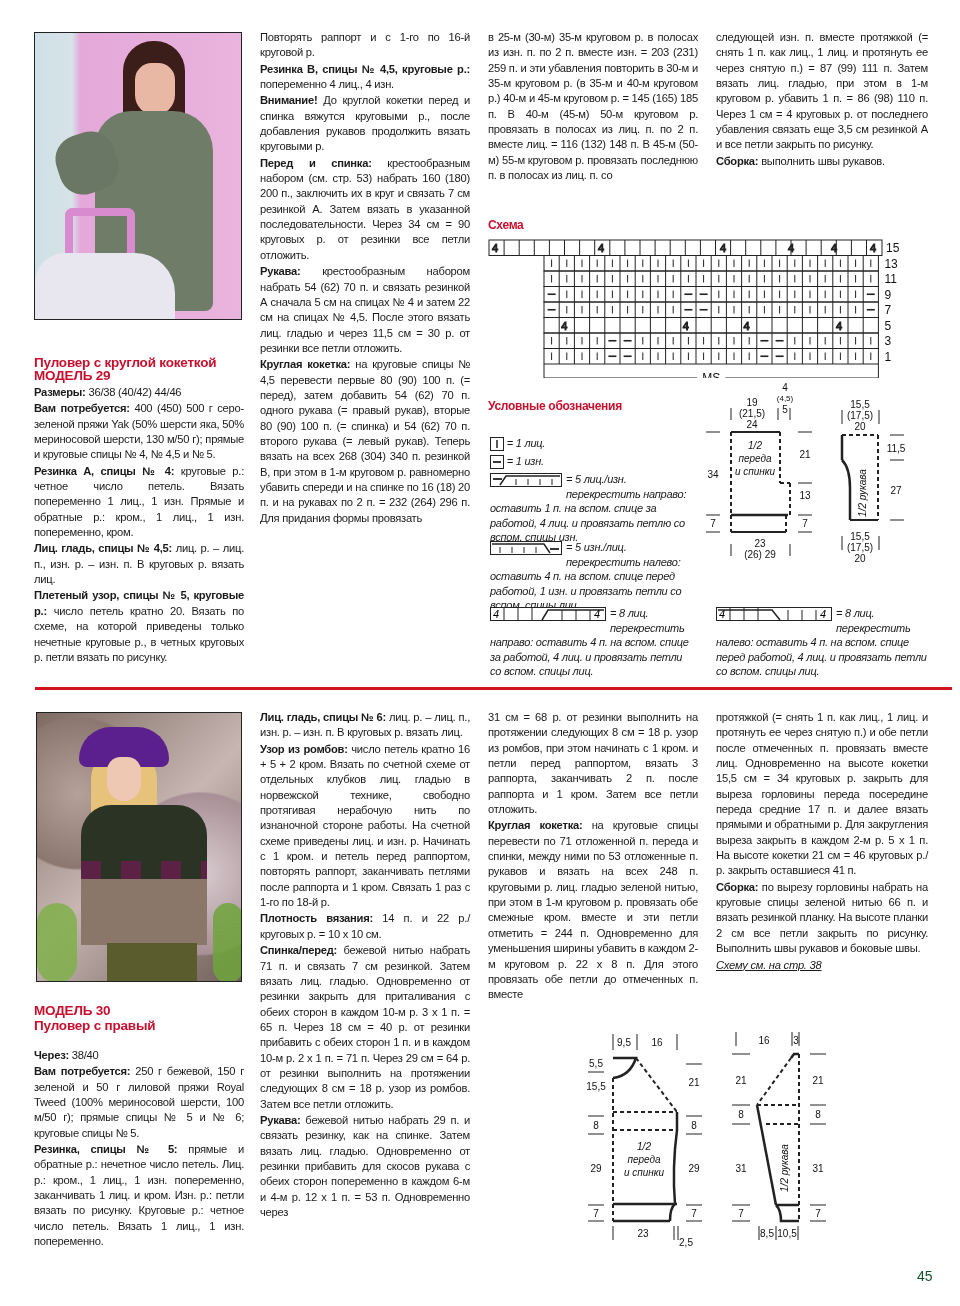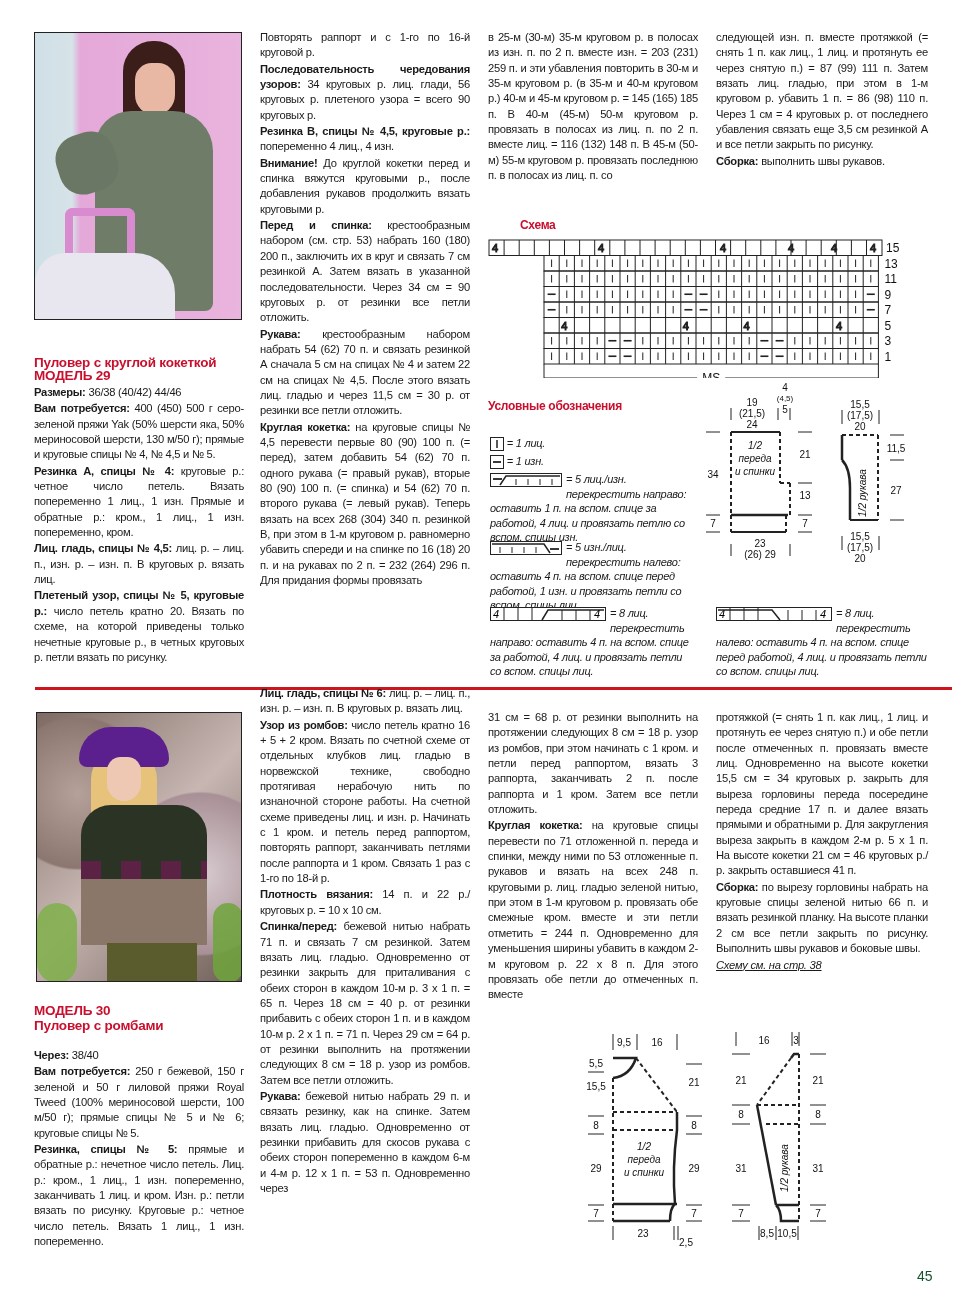--- a/index.html
+++ b/index.html
@@ -38,38 +38,37 @@
 <div class="col" style="left:34px; top:385px; width:210px;">
   <p><b>Размеры:</b><span> 36/38 (40/42) 44/46</span></p>
   <p><b>Вам потребуется:</b><span> 400 (450) 500 г серо-зеленой пряжи Yak (50% шерсти яка, 50% мериносовой шерсти, 130 м/50 г); прямые и круговые спицы № 4, № 4,5 и № 5.</span></p>
   <p><b>Резинка А, спицы № 4:</b><span> круговые р.: четное число петель. Вязать попеременно 1 лиц., 1 изн. Прямые и обратные р.: кром., 1 лиц., 1 изн. попеременно, кром.</span></p>
   <p><b>Лиц. гладь, спицы № 4,5:</b><span> лиц. р. – лиц. п., изн. р. – изн. п. В круговых р. вязать лиц.</span></p>
   <p><b>Плетеный узор, спицы № 5, круговые р.:</b><span> число петель кратно 20. Вязать по схеме, на которой приведены только нечетные круговые р., в четных круговых р. петли вязать по рисунку.</span></p>
 </div>
 
 <div class="col" style="left:260px; top:30px; width:210px;">
   <p><b></b><span>Повторять раппорт и с 1-го по 16-й круговой р.</span></p>
-  <p><b>Последовательность чередования узоров:</b><span> 34 круговых р. лиц. глади, 56 круговых р. плетеного узора = всего 90 круговых р.</span></p>
   <p><b>Резинка В, спицы № 4,5, круговые р.:</b><span> попеременно 4 лиц., 4 изн.</span></p>
   <p><b>Внимание!</b><span> До круглой кокетки перед и спинка вяжутся круговыми р., после добавления рукавов продолжить вязать круговыми р.</span></p>
   <p><b>Перед и спинка:</b><span> крестообразным набором (см. стр. 53) набрать 160 (180) 200 п., заключить их в круг и связать 7 см резинкой А. Затем вязать в указанной последовательности. Через 34 см = 90 круговых р. от резинки все петли отложить.</span></p>
   <p><b>Рукава:</b><span> крестообразным набором набрать 54 (62) 70 п. и связать резинкой А сначала 5 см на спицах № 4 и затем 22 см на спицах № 4,5. После этого вязать лиц. гладью и через 11,5 см = 30 р. от резинки все петли отложить.</span></p>
   <p><b>Круглая кокетка:</b><span> на круговые спицы № 4,5 перевести первые 80 (90) 100 п. (= перед), затем добавить 54 (62) 70 п. одного рукава (= правый рукав), вторые 80 (90) 100 п. (= спинка) и 54 (62) 70 п. второго рукава (= левый рукав). Теперь вязать на всех 268 (304) 340 п. резинкой В, при этом в 1-м круговом р. равномерно убавить спереди и на спинке по 16 (18) 20 п. и на рукавах по 2 п. = 232 (264) 296 п. Для придания формы провязать</span></p>
 </div>
 
 <div class="col" style="left:488px; top:30px; width:210px;">
   <p><b></b><span>в 25-м (30-м) 35-м круговом р. в полосах из изн. п. по 2 п. вместе изн. = 203 (231) 259 п. и эти убавления повторить в 30-м и 35-м круговом р. (в 35-м и 40-м круговом р.) 40-м и 45-м круговом р. = 145 (165) 185 п. В 40-м (45-м) 50-м круговом р. провязать в полосах из лиц. п. по 2 п. вместе лиц. = 116 (132) 148 п. В 45-м (50-м) 55-м круговом р. провязать последнюю п. в полосах из лиц. п. со</span></p>
 </div>
 
 <div class="col" style="left:716px; top:30px; width:212px;">
   <p><b></b><span>следующей изн. п. вместе протяжкой (= снять 1 п. как лиц., 1 лиц. и протянуть ее через снятую п.) = 87 (99) 111 п. Затем вязать лиц. гладью, при этом в 1-м круговом р. убавить 1 п. = 86 (98) 110 п. Через 1 см = 4 круговых р. от последнего убавления связать еще 3,5 см резинкой А и все петли закрыть по рисунку.</span></p>
   <p><b>Сборка:</b><span> выполнить швы рукавов.</span></p>
 </div>
 
-<div class="abs section-title" style="left:488px; top:218px;margin-left:32px;">Схема</div>
+<div class="abs section-title" style="left:488px; top:218px;">Схема</div>
 <svg class="abs" style="left:488px; top:238px;" width="440" height="140" viewBox="0 0 440 140">
   <g id="chart-grid" stroke="#222" stroke-width="1" fill="none">
       <rect x="1" y="2" width="393" height="15.5"></rect>
       <line x1="16.1" y1="2" x2="16.1" y2="17.5"></line>
       <line x1="31.2" y1="2" x2="31.2" y2="17.5"></line>
       <line x1="46.3" y1="2" x2="46.3" y2="17.5"></line>
       <line x1="61.4" y1="2" x2="61.4" y2="17.5"></line>
       <line x1="76.5" y1="2" x2="76.5" y2="17.5"></line>
       <line x1="91.6" y1="2" x2="91.6" y2="17.5"></line>
       <line x1="106.7" y1="2" x2="106.7" y2="17.5"></line>
@@ -556,29 +555,29 @@
   <div class="abs" style="left:54px; top:36px; width:66px; height:86px; background:#e7c27a; border-radius:30px 30px 20px 20px;"></div>
   <div class="abs" style="left:42px; top:14px; width:90px; height:40px; background:#5b1f8e; border-radius:40px 40px 10px 10px;"></div>
   <div class="abs" style="left:70px; top:44px; width:34px; height:44px; background:#efc8b4; border-radius:16px 16px 20px 20px;"></div>
   <div class="abs" style="left:44px; top:92px; width:126px; height:66px; background:#2b3424; border-radius:30px 30px 0 0;"></div>
   <div class="abs" style="left:44px; top:148px; width:126px; height:20px; background:repeating-linear-gradient(90deg,#5b2246 0 20px,#2b3424 20px 40px);"></div>
   <div class="abs" style="left:44px; top:166px; width:126px; height:66px; background:#8b776a;"></div>
   <div class="abs" style="left:70px; top:230px; width:90px; height:40px; background:#5b5c2e;"></div>
 </div>
 
 <div class="abs model-title" style="left:34px; top:1003px;">МОДЕЛЬ 30</div>
-<div class="abs model-title" style="left:34px; top:1018px;">Пуловер с ромбами</div>
+<div class="abs model-title" style="left:34px; top:1018px;">Пуловер с правый</div>
 
 <div class="col" style="left:34px; top:1048px; width:210px;">
   <p><b>Через:</b><span> 38/40</span></p>
   <p><b>Вам потребуется:</b><span> 250 г бежевой, 150 г зеленой и 50 г лиловой пряжи Royal Tweed (100% мериносовой шерсти, 100 м/50 г); прямые спицы № 5 и № 6; круговые спицы № 5.</span></p>
   <p><b>Резинка, спицы № 5:</b><span> прямые и обратные р.: нечетное число петель. Лиц. р.: кром., 1 лиц., 1 изн. попеременно, заканчивать 1 лиц. и кром. Изн. р.: петли вязать по рисунку. Круговые р.: четное число петель. Вязать 1 лиц., 1 изн. попеременно.</span></p>
 </div>
 
-<div class="col" style="left:260px; top:686px; width:210px;">
+<div class="col" style="left:260px; top:710px; width:210px;">
   <p><b>Лиц. гладь, спицы № 6:</b><span> лиц. р. – лиц. п., изн. р. – изн. п. В круговых р. вязать лиц.</span></p>
   <p><b>Узор из ромбов:</b><span> число петель кратно 16 + 5 + 2 кром. Вязать по счетной схеме от отдельных клубков лиц. гладью в норвежской технике, свободно протягивая нерабочую нить по изнаночной стороне работы. На счетной схеме приведены лиц. и изн. р. Начинать с 1 кром. и петель перед раппортом, повторять раппорт, заканчивать петлями после раппорта и 1 кром. Связать 1 раз с 1-го по 18-й р.</span></p>
   <p><b>Плотность вязания:</b><span> 14 п. и 22 р./круговых р. = 10 х 10 см.</span></p>
   <p><b>Спинка/перед:</b><span> бежевой нитью набрать 71 п. и связать 7 см резинкой. Затем вязать лиц. гладью. Одновременно от резинки закрыть для приталивания с обеих сторон в каждом 10-м р. 3 х 1 п. = 65 п. Через 18 см = 40 р. от резинки прибавить с обеих сторон 1 п. и в каждом 10-м р. 2 х 1 п. = 71 п. Через 29 см = 64 р. от резинки выполнить на протяжении следующих 8 см = 18 р. узор из ромбов. Затем все петли отложить.</span></p>
   <p><b>Рукава:</b><span> бежевой нитью набрать 29 п. и связать резинку, как на спинке. Затем вязать лиц. гладью. Одновременно от резинки прибавить для скосов рукава с обеих сторон попеременно в каждом 6-м и 4-м р. 12 х 1 п. = 53 п. Одновременно через</span></p>
 </div>
 
 <div class="col" style="left:488px; top:710px; width:210px;">
   <p><b></b><span>31 см = 68 р. от резинки выполнить на протяжении следующих 8 см = 18 р. узор из ромбов, при этом начинать с 1 кром. и петли перед раппортом, вязать 3 раппорта, заканчивать 2 п. после раппорта и 1 кром. Затем все петли отложить.</span></p>
   <p><b>Круглая кокетка:</b><span> на круговые спицы перевести по 71 отложенной п. переда и спинки, между ними по 53 отложенные п. рукавов и вязать на всех 248 п. круговыми р. лиц. гладью зеленой нитью, при этом в 1-м круговом р. провязать обе смежные кром. вместе и эти петли отметить = 244 п. Одновременно для уменьшения ширины убавить в каждом 2-м круговом р. 22 х 8 п. Для этого провязать обе петли до отмеченных п. вместе</span></p>

